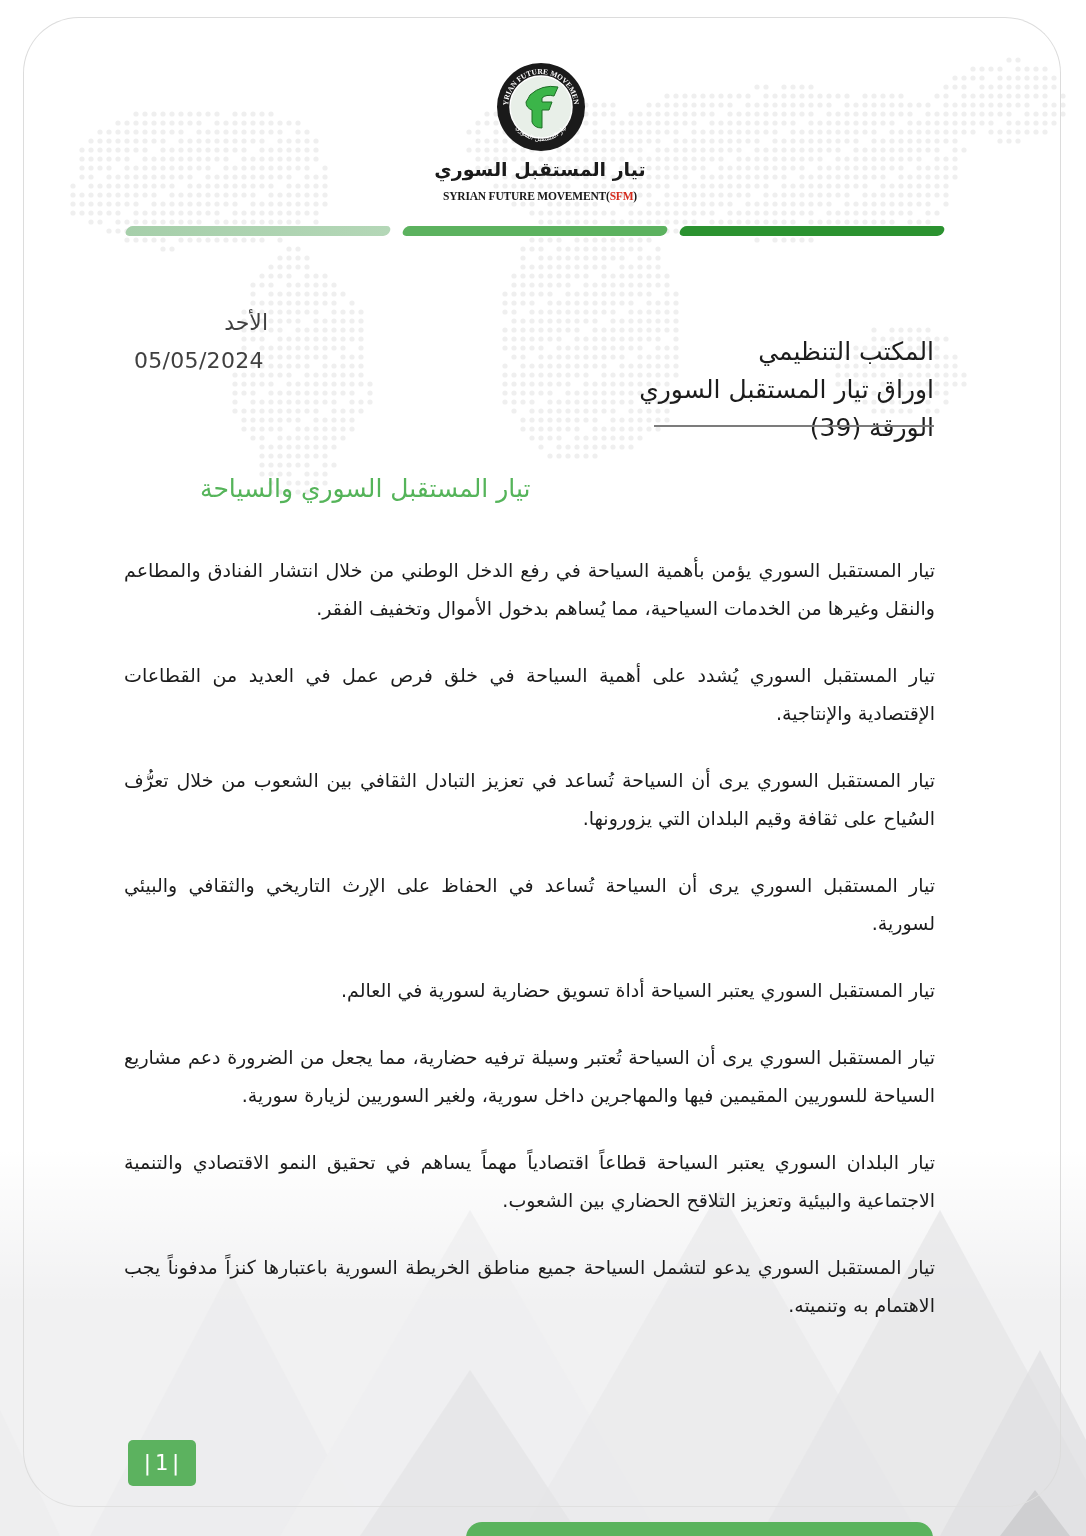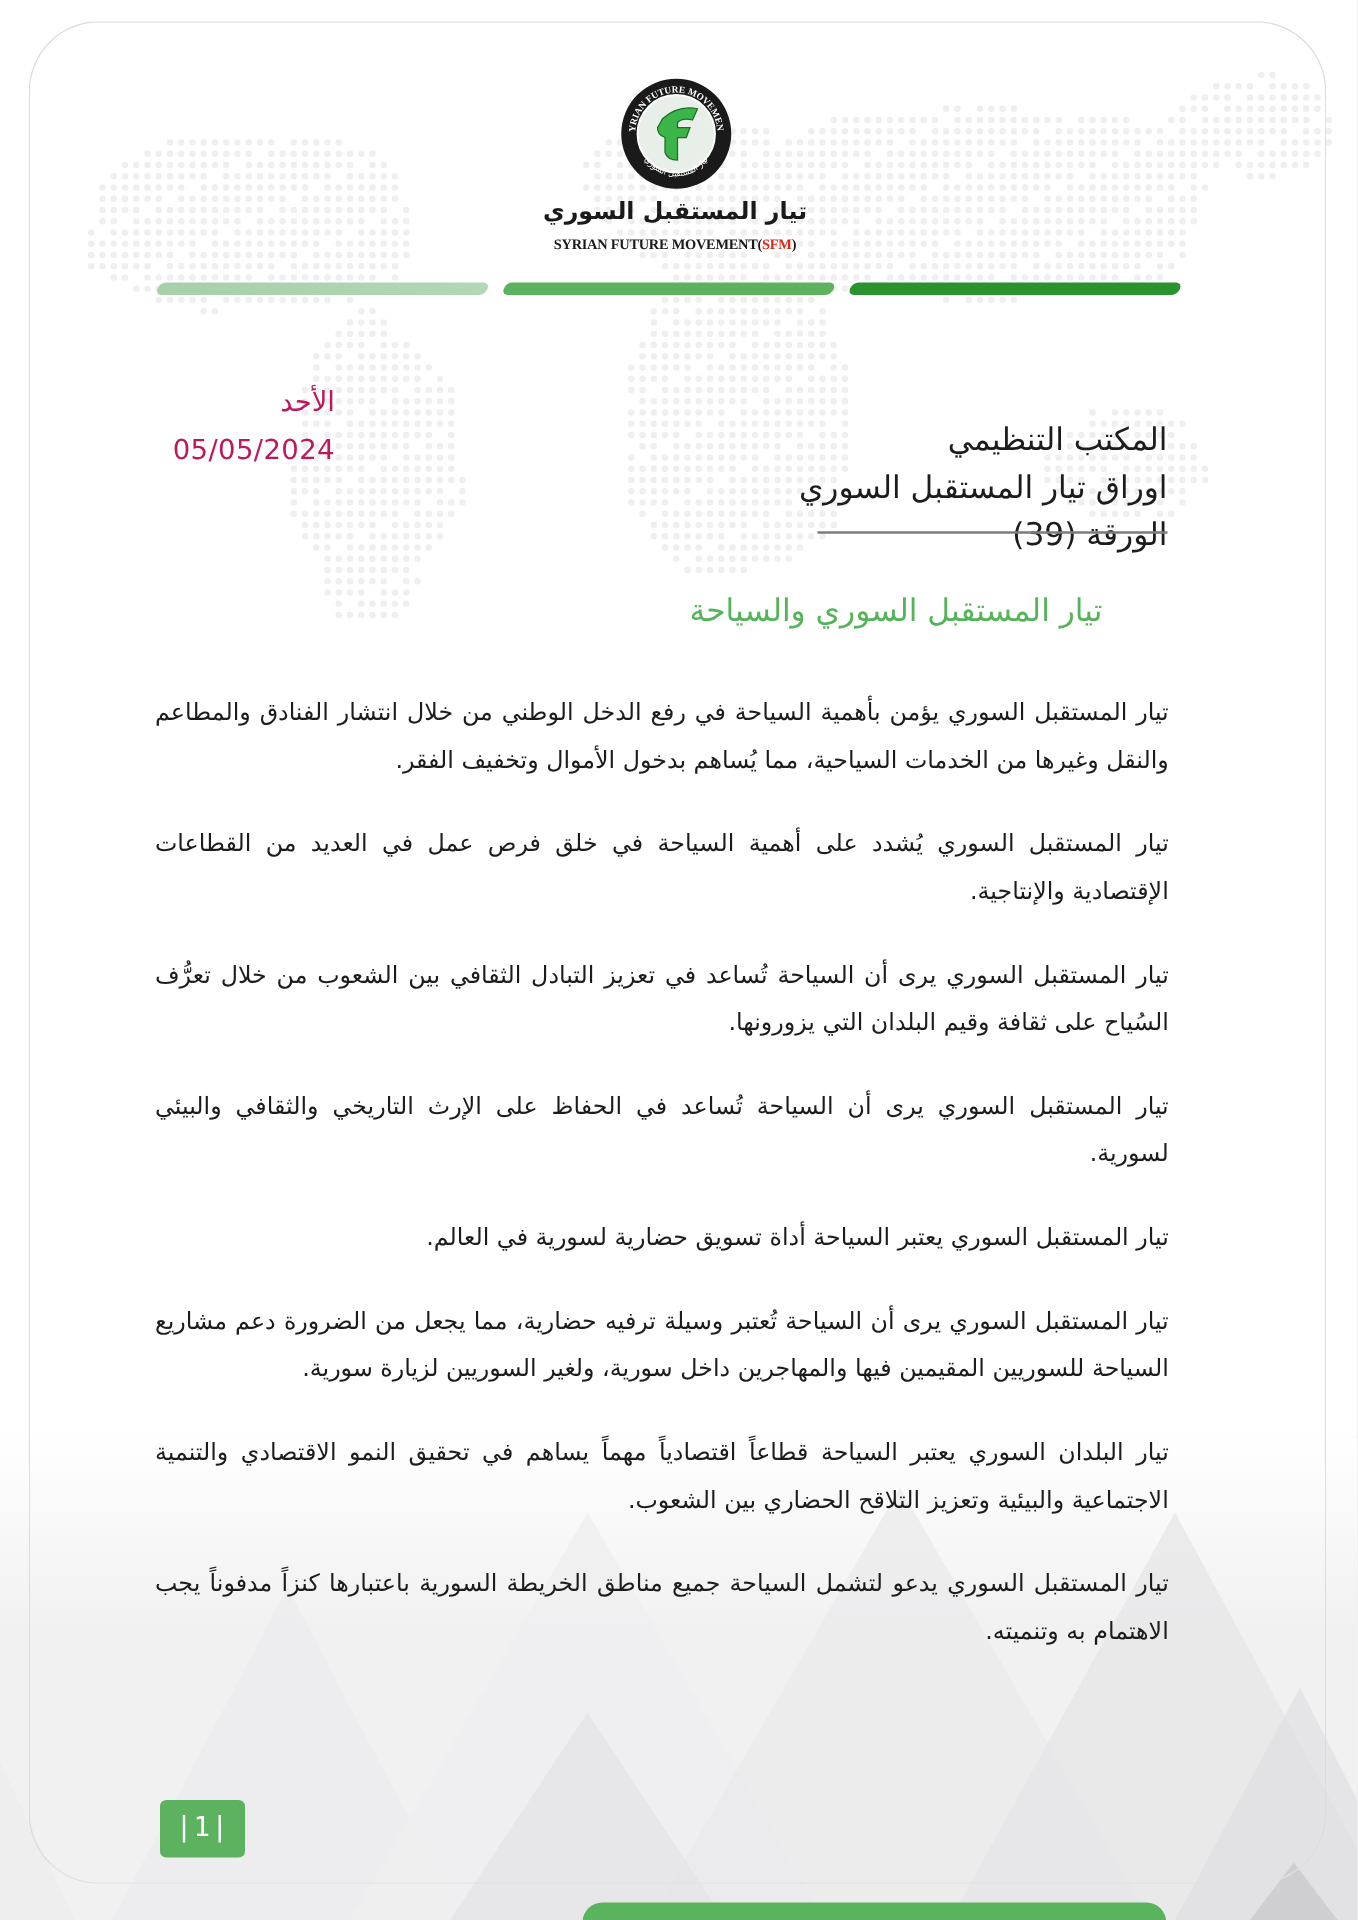--- a/index.html
+++ b/index.html
@@ -100,30 +100,30 @@
       width: 280px; height: 2px;
       background: #7c7c7c;
     }
     .hdr-left {
       position: absolute;
       left: 134px; top: 304px;
       width: 134px;
       text-align: right;
       font-size: 22px;
       line-height: 38px;
-      color: #be185d;
+      color: #404040;
     }
     .hdr-left .day { direction: rtl; text-align: right; }
-    .hdr-left .date { text-align: right; letter-spacing: 0.3px; }
+    .hdr-left .date { text-align: left; letter-spacing: 0.3px; }
     
     .title {
       position: absolute;
       left: 200px; top: 474px;
       width: 682px;
-      text-align: right;
+      text-align: left;
       direction: rtl;
       font-size: 25px;
       color: #55b45a;
     }
     
     .body {
       position: absolute;
       left: 124px; top: 551px;
       width: 811px;
       direction: rtl;

